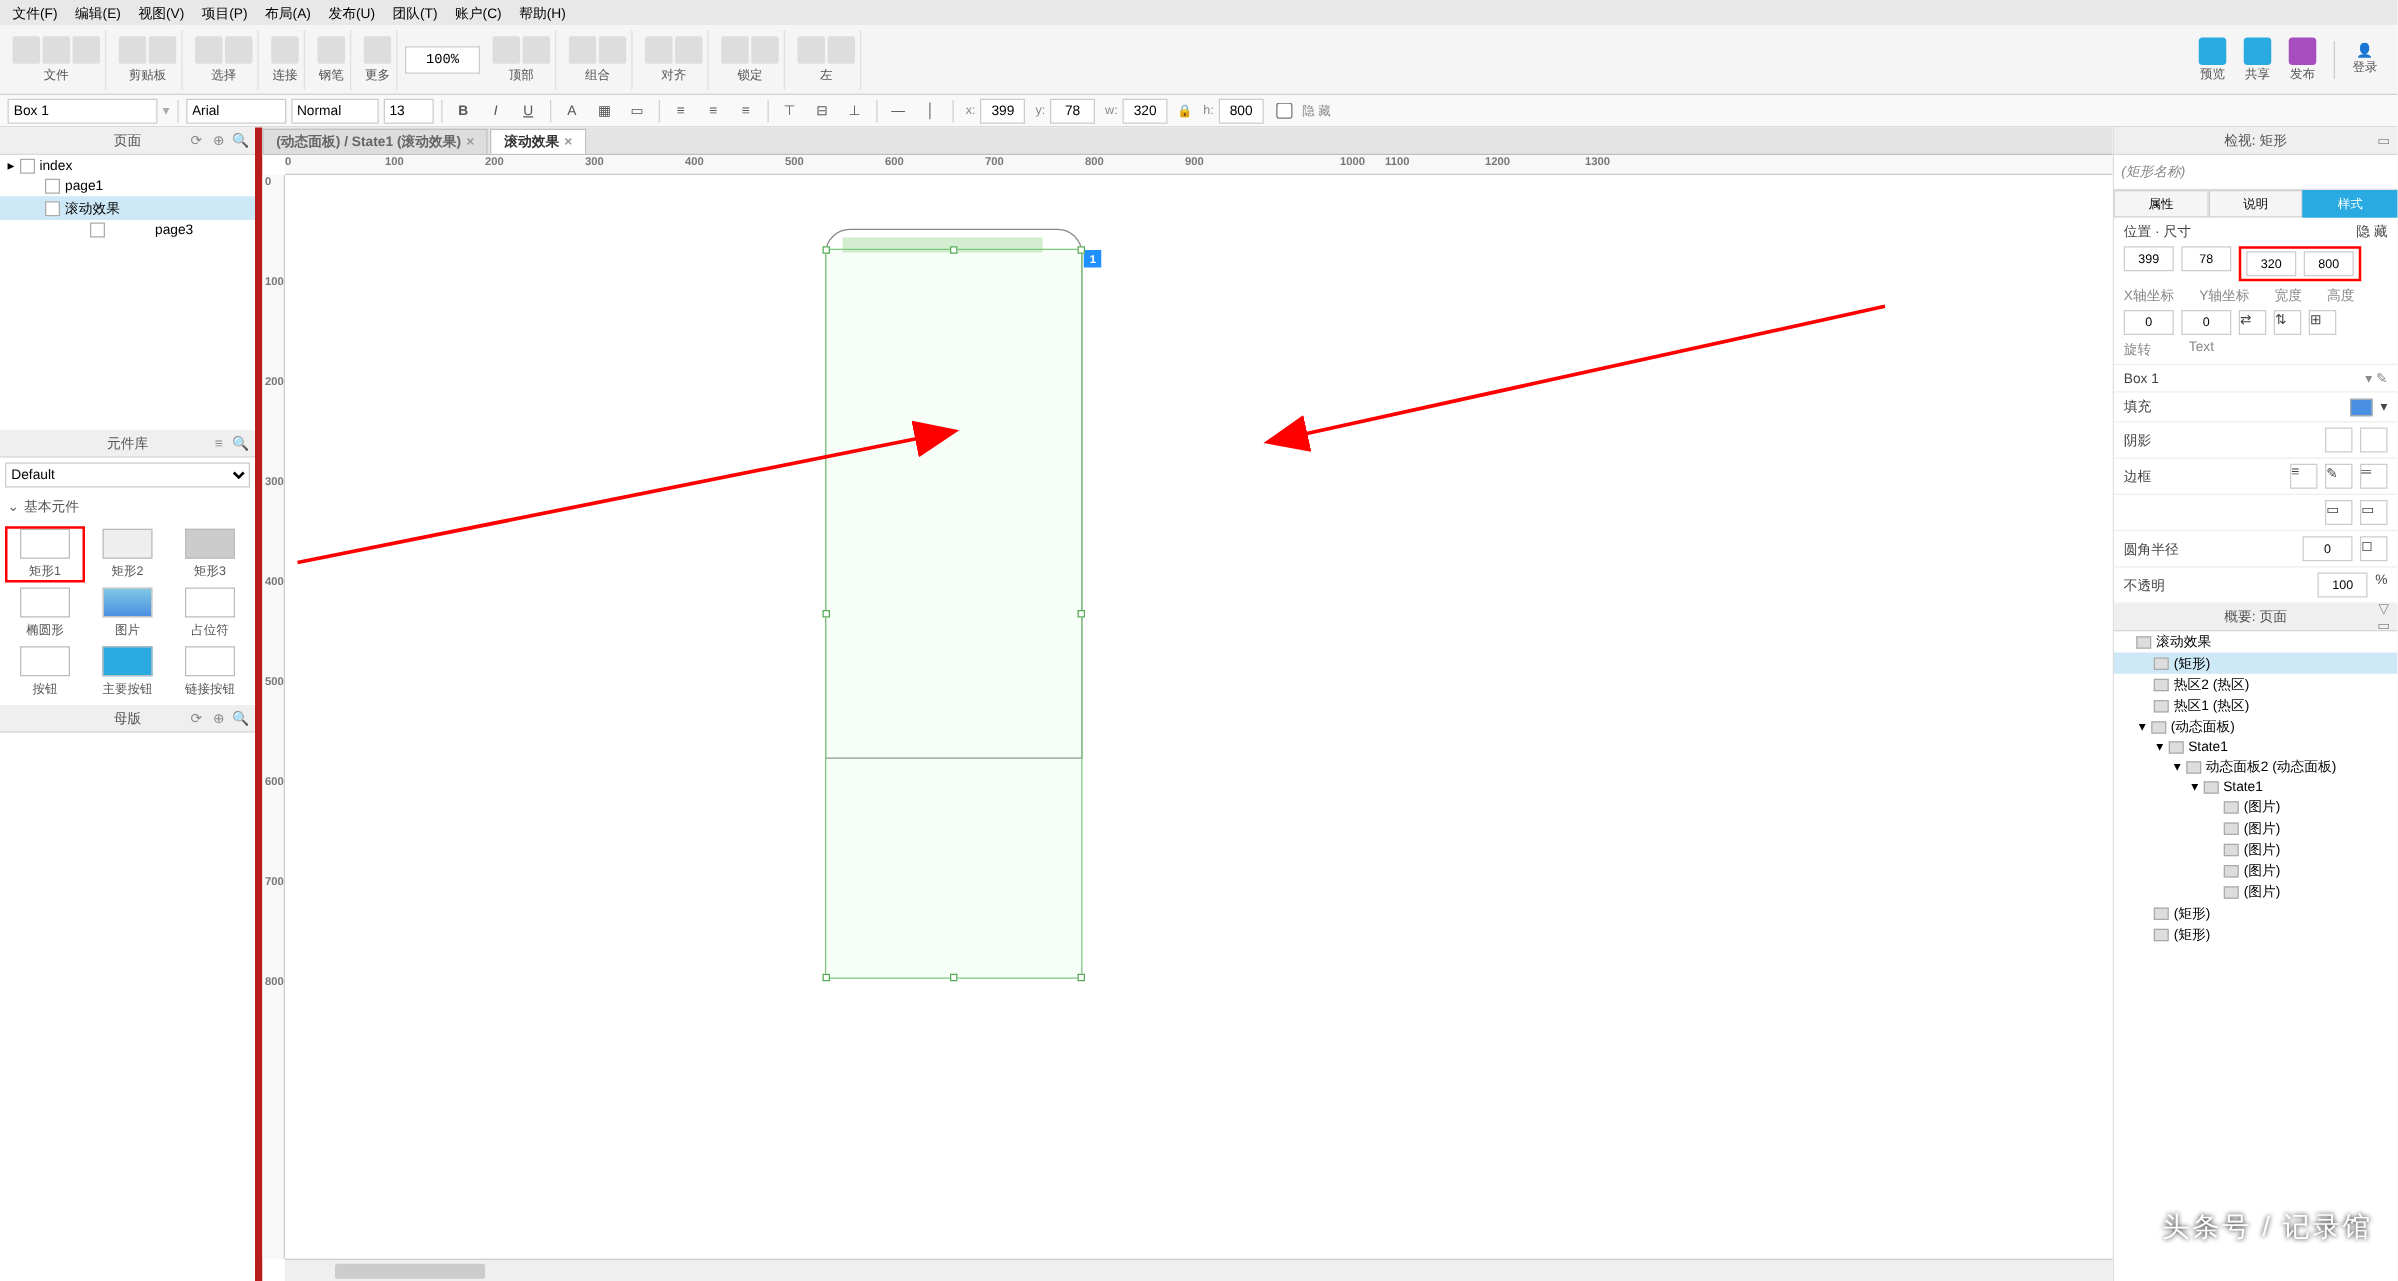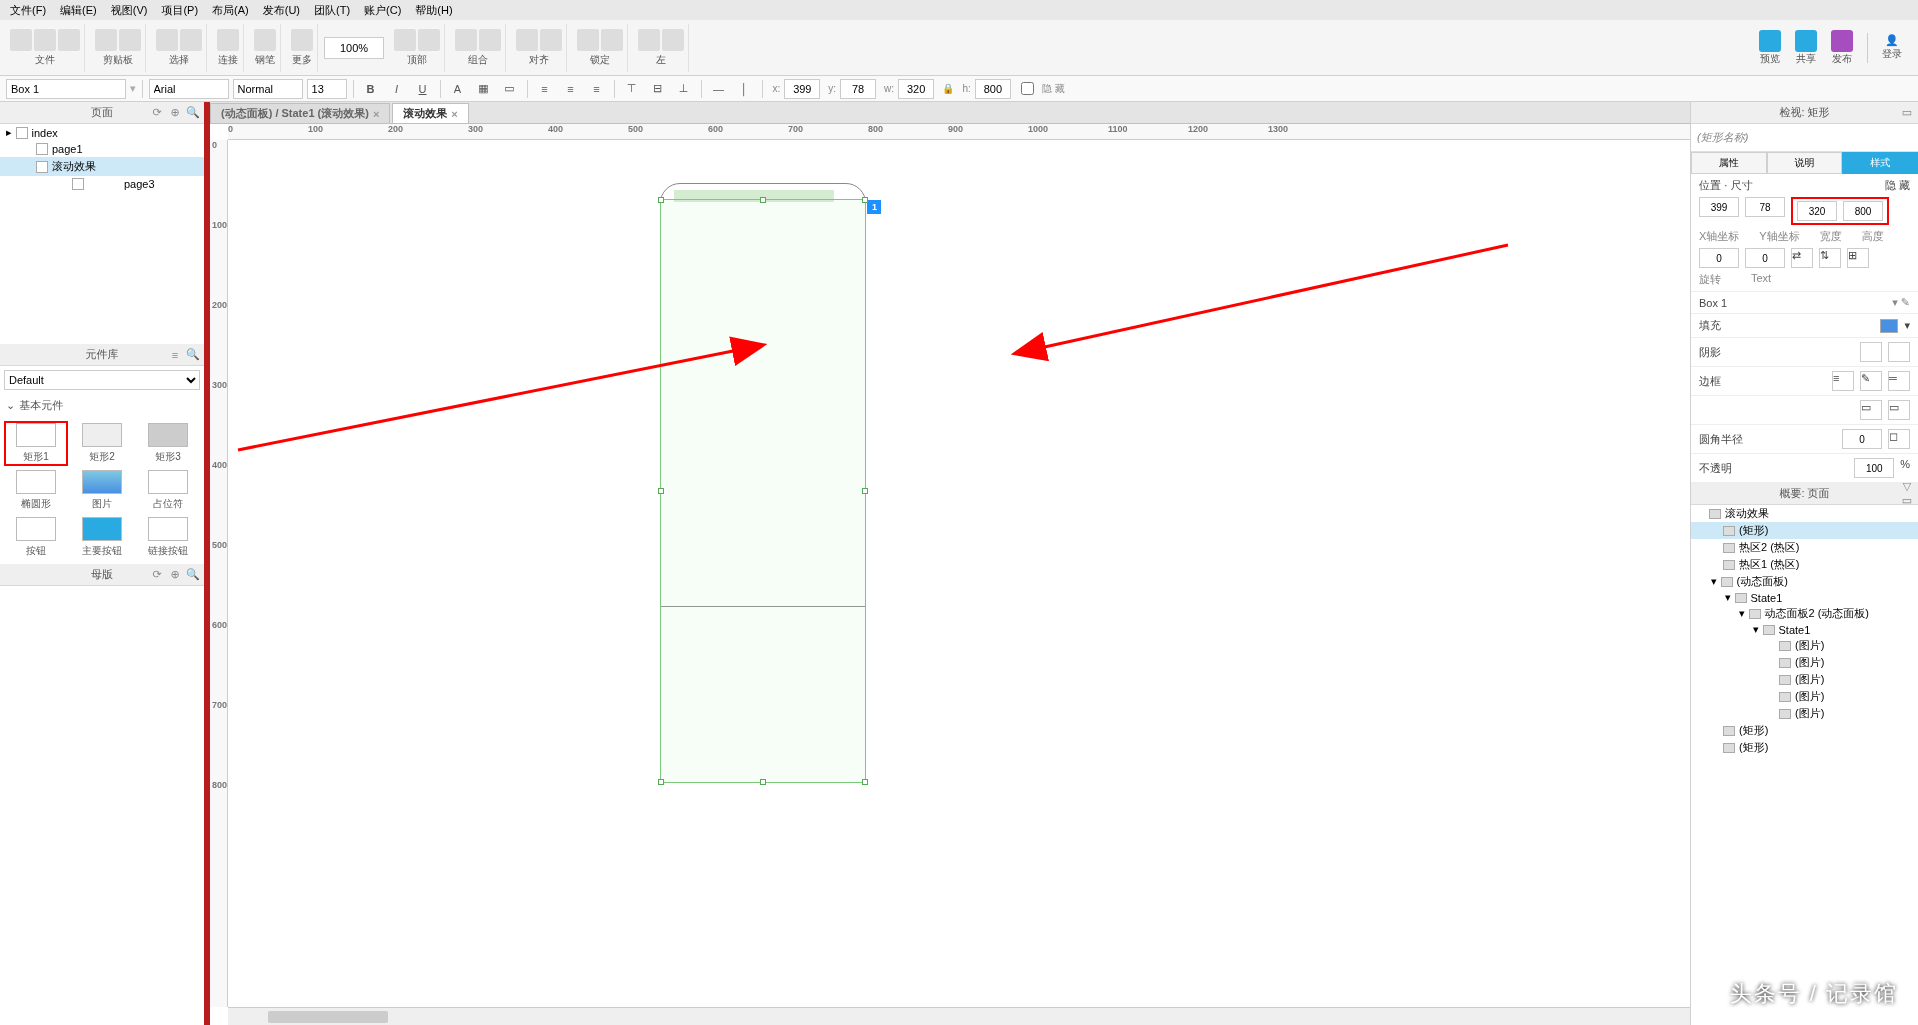--- a/index.html
+++ b/index.html
@@ -8,21 +8,21 @@
 
 .menubar { height:20px; background:#e8e8e8; display:flex; align-items:center; padding:0 4px; gap:2px; }
 .menubar span { padding:2px 6px; cursor:default; }
 
 
 .toolbar { height:56px; background:#f5f5f5; border-bottom:1px solid #d0d0d0; display:flex; align-items:center; padding:0 6px; gap:6px; }
 .tool-group { display:flex; flex-direction:column; align-items:center; padding:0 4px; border-right:1px solid #e0e0e0; height:48px; justify-content:center; }
 .tool-icon { width:22px; height:22px; background:#ddd; border-radius:2px; margin-bottom:2px; }
 .tool-label { font-size:10px; color:#555; }
 .tool-pair { display:flex; gap:2px; }
-.zoom { width:60px; height:22px; border:1px solid #ccc; background:#fff; text-align:center; }
+.zoom { width:60px; height:22px; border:1px solid #ccc; background:#fff; text-align:center;font-family:Liberation Mono, monospace; }
 .right-tools { margin-left:auto; display:flex; gap:14px; align-items:center; padding-right:10px; }
 .right-tools .rt { display:flex; flex-direction:column; align-items:center; }
 .rt-icon { width:22px; height:22px; border-radius:3px; }
 
 
 .formatbar { height:26px; background:#f9f9f9; border-bottom:1px solid #d0d0d0; display:flex; align-items:center; padding:0 6px; gap:4px; }
 .fb-input { height:20px; border:1px solid #ccc; background:#fff; padding:0 4px; }
 .fb-select { height:20px; border:1px solid #ccc; background:#fff; padding:0 4px; }
 .fb-btn { width:22px; height:20px; border:1px solid transparent; display:flex; align-items:center; justify-content:center; color:#555; }
 .fb-sep { width:1px; height:18px; background:#d0d0d0; margin:0 2px; }
@@ -83,21 +83,21 @@
 .wh-box { border:2px solid red; padding:2px 4px; display:flex; gap:6px; }
 .mini-btn { width:22px; height:20px; border:1px solid #ccc; background:#fff; }
 .color-sw { width:18px; height:14px; border:1px solid #aaa; background:#4a90e2; }
 .outline-body { flex:1; overflow:auto; }
 .ot-item { display:flex; align-items:center; gap:4px; padding:1px 4px; font-size:10px; }
 .ot-item.sel { background:#cde8f7; }
 .ot-ic { width:12px; height:10px; background:#ddd; border:1px solid #aaa; }
 .ot-indent0{padding-left:6px}.ot-indent1{padding-left:20px}.ot-indent2{padding-left:34px}.ot-indent3{padding-left:48px}.ot-indent4{padding-left:62px}.ot-indent5{padding-left:76px}
 
 
-.watermark { position:absolute; right:20px; bottom:16px; font-size:22px; color:#fff; text-shadow:0 0 4px #000; font-weight:300; letter-spacing:2px; }
+.watermark { position:absolute; right:20px; bottom:28px; font-size:22px; color:#fff; text-shadow:0 0 4px #000; font-weight:300; letter-spacing:2px; }
 </style>
 </head>
 <body>
 
 <div class="menubar">
   <span>文件(F)</span>
   <span>编辑(E)</span>
   <span>视图(V)</span>
   <span>项目(P)</span>
   <span>布局(A)</span>
@@ -359,21 +359,21 @@
         <span style="left: 0px;">0</span>
         <span style="left: 80px;">100</span>
         <span style="left: 160px;">200</span>
         <span style="left: 240px;">300</span>
         <span style="left: 320px;">400</span>
         <span style="left: 400px;">500</span>
         <span style="left: 480px;">600</span>
         <span style="left: 560px;">700</span>
         <span style="left: 640px;">800</span>
         <span style="left: 720px;">900</span>
-        <span style="left: 800px;">1000</span>
+        <span style="left: 844px;">1000</span>
         <span style="left: 880px;">1100</span>
         <span style="left: 960px;">1200</span>
         <span style="left: 1040px;">1300</span>
       </div>
     <div class="ruler-v" id="ruler-v">
         <span style="top: 0px; left: 2px;">0</span>
         <span style="top: 80px; left: 2px;">100</span>
         <span style="top: 160px; left: 2px;">200</span>
         <span style="top: 240px; left: 2px;">300</span>
         <span style="top: 320px; left: 2px;">400</span>

